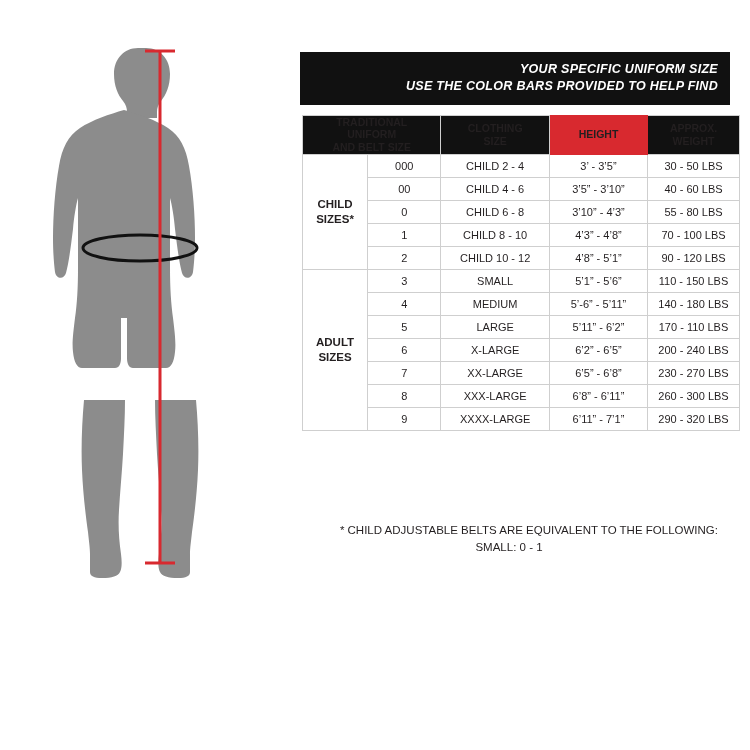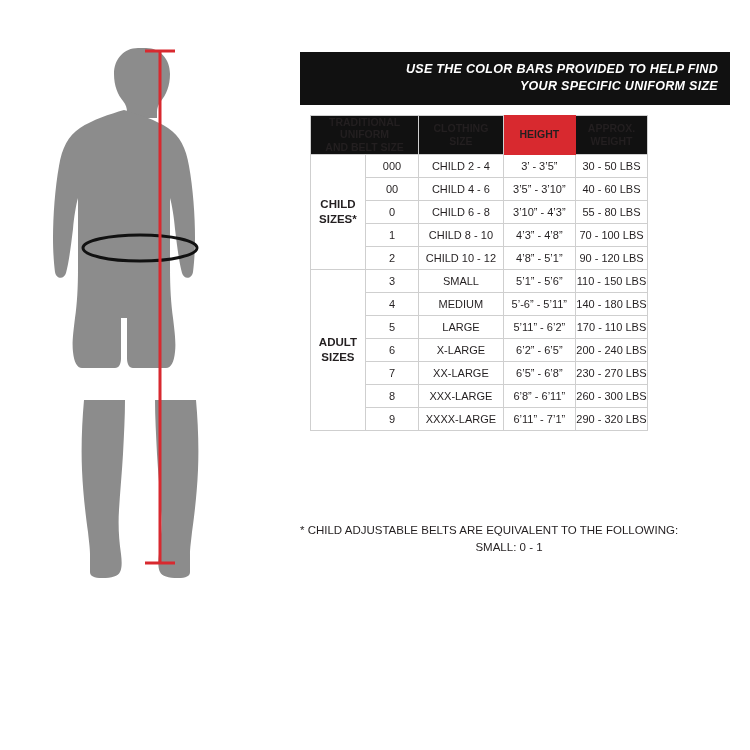--- a/index.html
+++ b/index.html
@@ -63,22 +63,22 @@
     font-size: 12.5px;
     line-height: 1.35;
     letter-spacing: 0.3px;
     margin-bottom: 10px;
   }
   .subtitle-bar .line { display: block; }
 
   
   table.size-table {
     border-collapse: collapse;
-    width: 338px;
-    margin-left: 10px;
+    width: 438px;
+    margin-left: 2px;
     font-size: 11px;
   }
   table.size-table td, table.size-table th {
     border: 1px solid #cfcfcf;
     text-align: center;
     vertical-align: middle;
     padding: 0;
     height: 22px;
     color: #231f20;
   }
@@ -114,21 +114,21 @@
   
   .footnote {
     position: absolute;
     left: 300px;
     top: 522px;
     width: 418px;
     font-size: 11.5px;
     line-height: 1.45;
     color: #231f20;
   }
-  .footnote .fn-main { display: block; text-align: left; }
+  .footnote .fn-main { display: block; text-align: right; }
   .footnote .fn-right { display: block; text-align: center; }
 </style>
 </head>
 <body>
 
 <div id="page">
 
   <div class="figure-area">
     <svg class="figure-svg" width="270" height="560" viewBox="0 0 270 560" xmlns="http://www.w3.org/2000/svg">
       <g fill="#8c8c8c">
@@ -198,22 +198,22 @@
         <line x1="125" y1="11" x2="155" y2="11"></line>
         <line x1="125" y1="523" x2="155" y2="523"></line>
       </g>
     </svg>
   </div>
 
   <div class="content">
 
 
     <div class="subtitle-bar">
+      <span class="line">YOUR SPECIFIC UNIFORM SIZE</span>
       <span class="line">USE THE COLOR BARS PROVIDED TO HELP FIND</span>
-      <span class="line">YOUR SPECIFIC UNIFORM SIZE</span>
     </div>
 
     <table class="size-table">
       <thead>
         <tr>
           <th colspan="2">
             <span style="display:block">TRADITIONAL</span>
             <span style="display:block">UNIFORM</span>
             <span style="display:block">AND BELT SIZE</span>
           </th>

